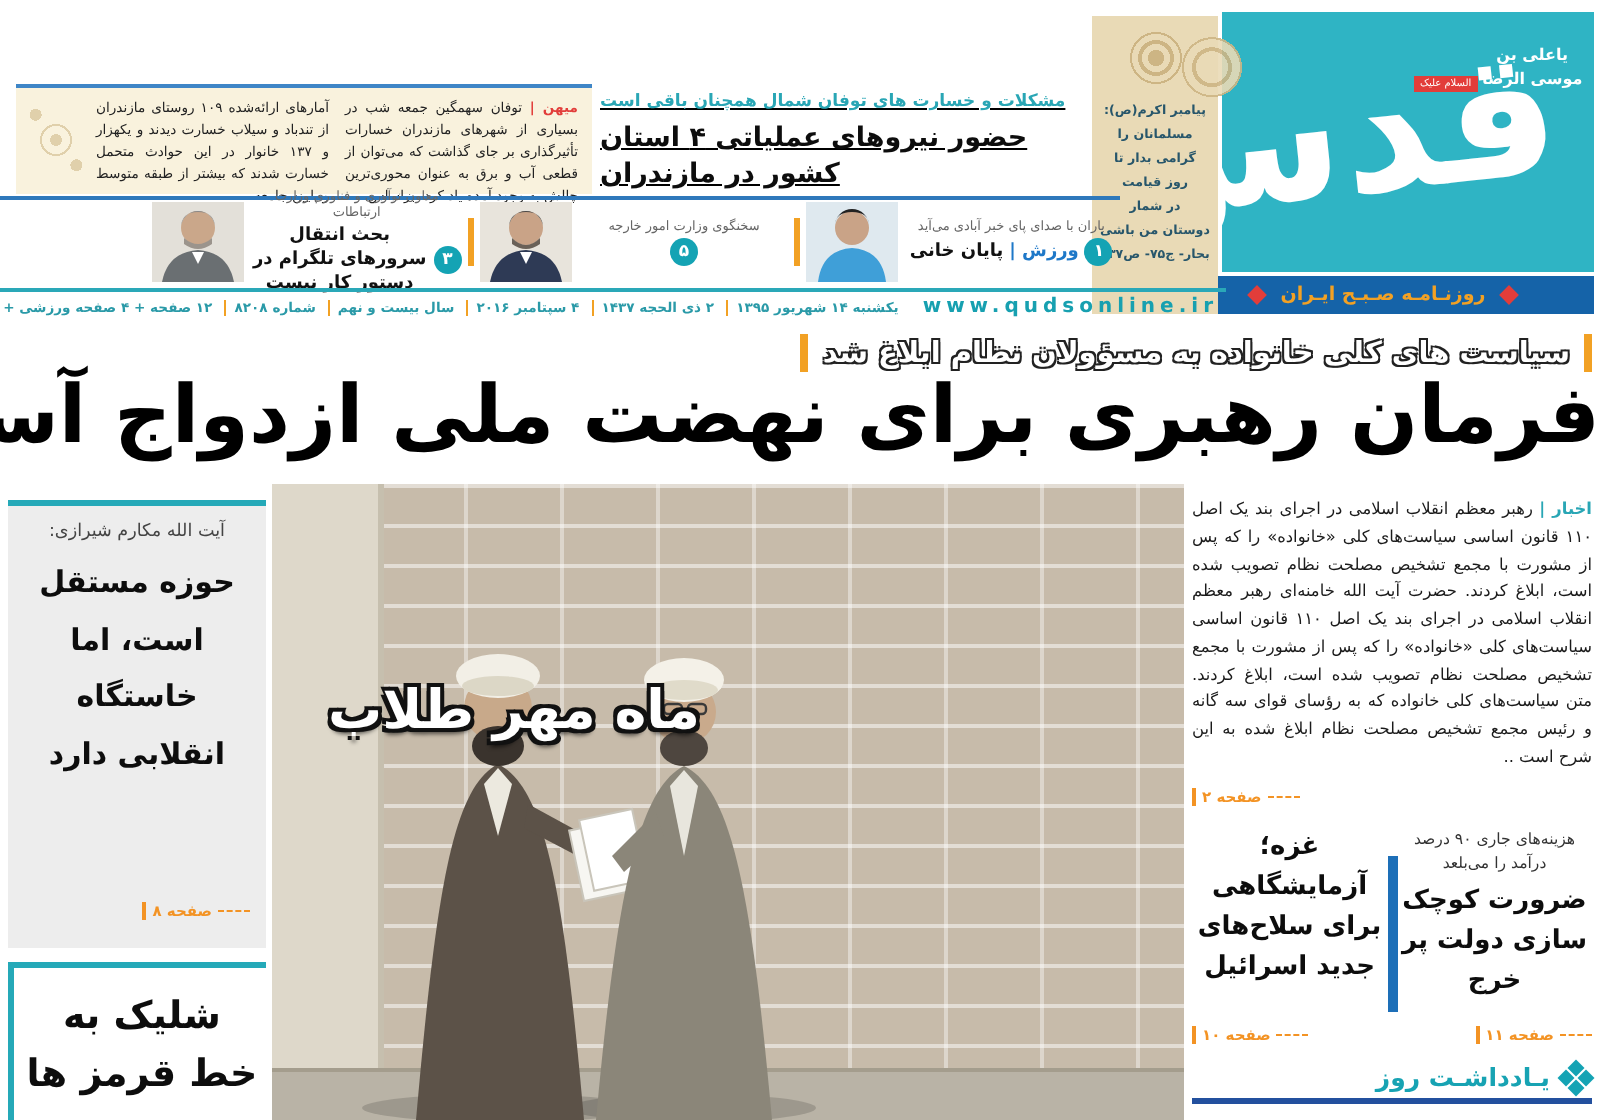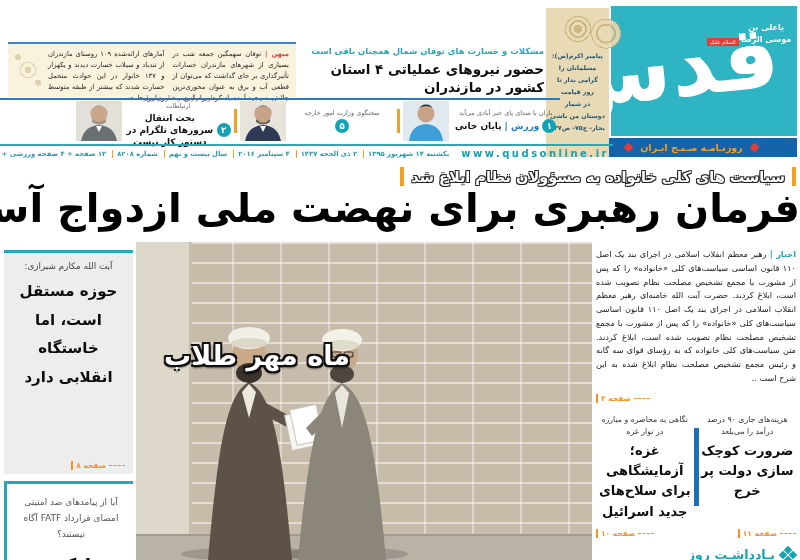--- a/index.html
+++ b/index.html
@@ -37,21 +37,21 @@
   .topnews-box { position:absolute; left:8px; top:42px; width:288px; height:55px;
                  background:#f9f2dd; border-top:2px solid #3f86c7; padding:5px 7px 4px 40px; }
   .cream-ornament { position:absolute; left:3px; top:5px; width:34px; height:42px; opacity:.55;
                     background:radial-gradient(circle at 50% 50%, #cdb584 0 3px, transparent 3px 7px, #cdb584 7px 8px, transparent 8px),
                                radial-gradient(circle at 20% 20%, #cdb584 0 3px, transparent 3px),
                                radial-gradient(circle at 80% 80%, #cdb584 0 3px, transparent 3px); }
   .topnews-cols { display:flex; gap:8px; height:100%; }
   .topnews-cols p { flex:1; font-size:6.8px; line-height:1.62; text-align:justify; color:#222; }
   .sec-label { color:#e23d3a; font-weight:bold; }
 
-  .headline-box { position:absolute; left:300px; top:46px; width:244px; height:50px; text-align:right; }
+  .headline-box { position:absolute; left:300px; top:46px; width:244px; height:50px; text-align:left;text-decoration:underline; }
   .headline-box .kicker { color:#29a6b5; font-size:8.5px; font-weight:bold; margin-bottom:4px; }
   .headline-box .title { color:#0d0d0d; font-size:13.5px; font-weight:bold; line-height:1.35; }
 
   
   .mini-strip { position:absolute; left:0; top:98px; width:560px; height:44px;
                 border-top:2px solid #2e78bb; display:flex; align-items:center;
                 padding:2px 2px 2px 76px; }
   .strip-item { flex:1; display:flex; align-items:center; gap:4px; height:100%; }
   .strip-text { flex:1; text-align:center; }
   .strip-kicker { font-size:6.5px; color:#666; margin-bottom:2px; }
@@ -107,21 +107,21 @@
   .dn-diamonds i:nth-child(1){ top:0; left:5px; } .dn-diamonds i:nth-child(2){ top:5px; left:0; }
   .dn-diamonds i:nth-child(3){ top:5px; left:10px; } .dn-diamonds i:nth-child(4){ top:10px; left:5px; }
   .dn-title { color:#17a3b3; font-size:12.5px; font-weight:bold; }
 
   
   .col-left { position:absolute; left:4px; top:250px; width:129px; }
   .quote-box { background:#ededed; border-top:3px solid #25a9b8; padding:8px 8px 5px;
                height:224px; position:relative; }
   .quote-kicker { font-size:8.8px; color:#444; text-align:center; margin-bottom:6px; }
   .quote-title { font-size:15px; font-weight:bold; color:#0d0d0d; text-align:center; line-height:1.9; }
-  .quote-box .page-link { position:absolute; bottom:4px; right:8px; }
+  .quote-box .page-link { position:absolute; bottom:14px; right:8px; }
   .fatf-box { margin-top:7px; border-top:3px solid #25a9b8; border-left:3px solid #25a9b8;
               padding:10px 4px 0 6px; height:122px; }
   .fatf-kicker { font-size:9px; color:#555; line-height:1.8; text-align:center; margin-bottom:8px; }
   .fatf-title { font-size:19px; font-weight:bold; color:#0d0d0d; text-align:center; line-height:1.5; }
 
   
   .photo { position:absolute; left:136px; top:242px; width:456px; height:318px;
            background-color:#c7bbaa; overflow:hidden;
            background-image:
              repeating-linear-gradient(180deg, rgba(255,255,255,.5) 0 2px, rgba(0,0,0,0) 2px 20px),
@@ -265,21 +265,20 @@
     <p class="news-lead"><span class="news-label">اخبار |</span> <span>رهبر معظم انقلاب اسلامی در اجرای بند یک اصل ۱۱۰ قانون اساسی سیاست‌های کلی «خانواده» را که پس از مشورت با مجمع تشخیص مصلحت نظام تصویب شده است، ابلاغ کردند. حضرت آیت الله خامنه‌ای رهبر معظم انقلاب اسلامی در اجرای بند یک اصل ۱۱۰ قانون اساسی سیاست‌های کلی «خانواده» را که پس از مشورت با مجمع تشخیص مصلحت نظام تصویب شده است، ابلاغ کردند. متن سیاست‌های کلی خانواده که به رؤسای قوای سه گانه و رئیس مجمع تشخیص مصلحت نظام ابلاغ شده به این شرح است ..</span></p>
     <div class="link-row-left"><span class="page-link">صفحه ۲</span></div>
 
     <div class="subs">
       <div class="sub">
         <div class="sub-kicker">هزینه‌های جاری ۹۰ درصد درآمد را می‌بلعد</div>
         <div class="sub-title">ضرورت کوچک سازی دولت پر خرج</div>
       </div>
       <div class="blue-bar"></div>
       <div class="sub">
-        <div class="sub-kicker">نگاهی به محاصره و مبارزه در نوار غزه</div>
         <div class="sub-title">غزه؛ آزمایشگاهی برای سلاح‌های جدید اسرائیل</div>
       </div>
     </div>
     <div class="sub-links">
       <span class="page-link">صفحه ۱۱</span>
       <span class="page-link">صفحه ۱۰</span>
     </div>
 
     <div class="daily-note">
       <div class="dn-header">
@@ -295,21 +294,20 @@
     </div>
   </div>
 
   <div class="col-left">
     <div class="quote-box">
       <div class="quote-kicker">آیت الله مکارم شیرازی:</div>
       <div class="quote-title">حوزه مستقل است، اما خاستگاه انقلابی دارد</div>
       <span class="page-link">صفحه ۸</span>
     </div>
     <div class="fatf-box">
-      <div class="fatf-kicker">آیا از پیامدهای ضد امنیتی امضای قرارداد FATF آگاه نیستند؟</div>
       <div class="fatf-title">شلیک به خط قرمز ها</div>
     </div>
   </div>
 
   <div class="photo">
     <div class="plaster"></div>
     <div class="ground"></div>
     <svg width="456" height="318" viewBox="0 0 456 318">
       <ellipse cx="115" cy="312" rx="70" ry="7" fill="rgba(0,0,0,0.15)"></ellipse>
       <ellipse cx="210" cy="312" rx="62" ry="7" fill="rgba(0,0,0,0.15)"></ellipse>

